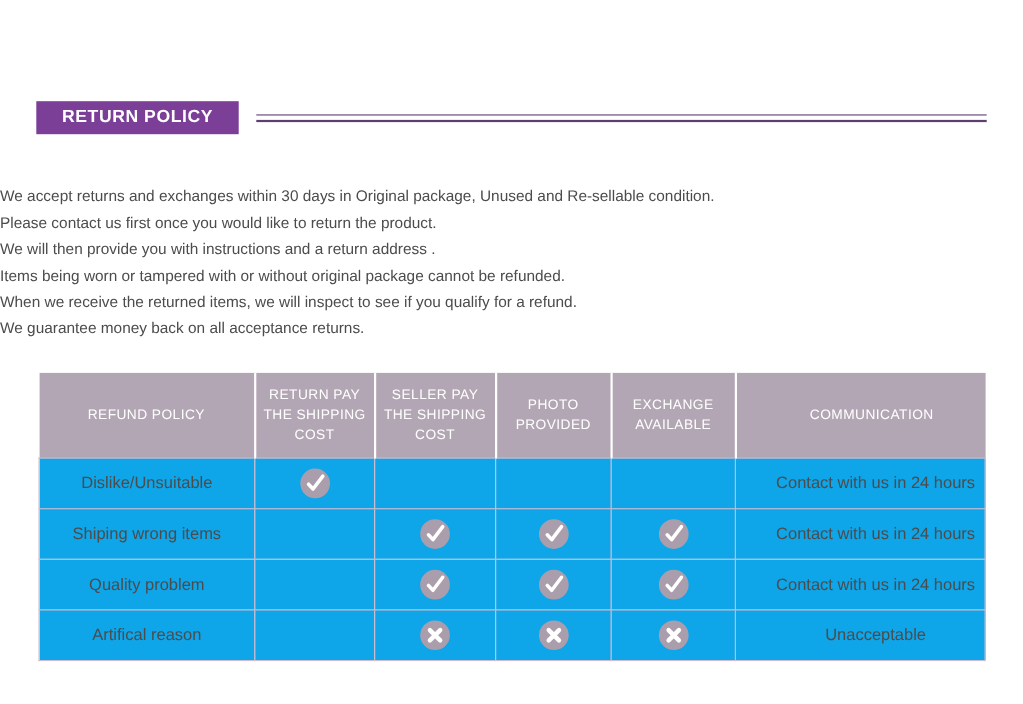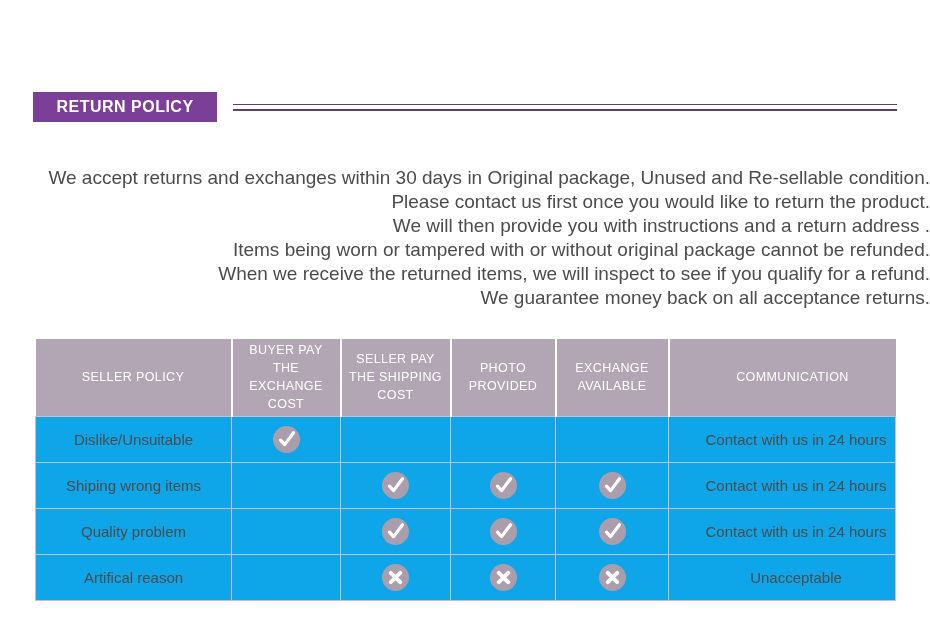--- a/index.html
+++ b/index.html
@@ -24,21 +24,21 @@
     background:var(--accent);color:#fff;font-weight:bold;font-size:16px;
     width:184px;height:30px;display:flex;align-items:center;justify-content:center;
     letter-spacing:.5px;flex:0 0 auto;
   }
   .rule-lines{
     flex:1;margin-left:16px;height:7px;
     border-top:1px solid var(--rule);
     border-bottom:2px solid var(--rule);
   }
 
-  .intro{margin-top:44px;text-align:right;font-size:19px;line-height:24px;color:var(--text);}
+  .intro{margin-top:44px;text-align:left;font-size:14px;line-height:24px;color:var(--text);}
 
   .table-wrap{margin:29px 35px 0 35px;}
   table{width:860px;border-collapse:collapse;table-layout:fixed;}
   thead th{
     background:var(--th-bg);color:var(--th-text);font-weight:normal;
     font-size:12.5px;letter-spacing:.4px;height:77px;line-height:18px;
     border-right:2px solid #ffffff;padding:0 4px;vertical-align:middle;text-align:center;
   }
   thead th:last-child{border-right:none;padding-left:24px;}
   tbody td{
@@ -73,22 +73,22 @@
       <colgroup>
         <col style="width:196px">
         <col style="width:109px">
         <col style="width:110px">
         <col style="width:105px">
         <col style="width:113px">
         <col style="width:227px">
       </colgroup>
       <thead>
         <tr>
-          <th>SELLER POLICY</th>
-          <th>BUYER PAY THE EXCHANGE COST</th>
+          <th>REFUND POLICY</th>
+          <th>RETURN PAY THE SHIPPING COST</th>
           <th>SELLER PAY THE SHIPPING COST</th>
           <th>PHOTO PROVIDED</th>
           <th>EXCHANGE AVAILABLE</th>
           <th>COMMUNICATION</th>
         </tr>
       </thead>
       <tbody>
           <tr>
             <td class="policy">Dislike/Unsuitable</td>
             <td class="mark-cell"><span class="mark">

